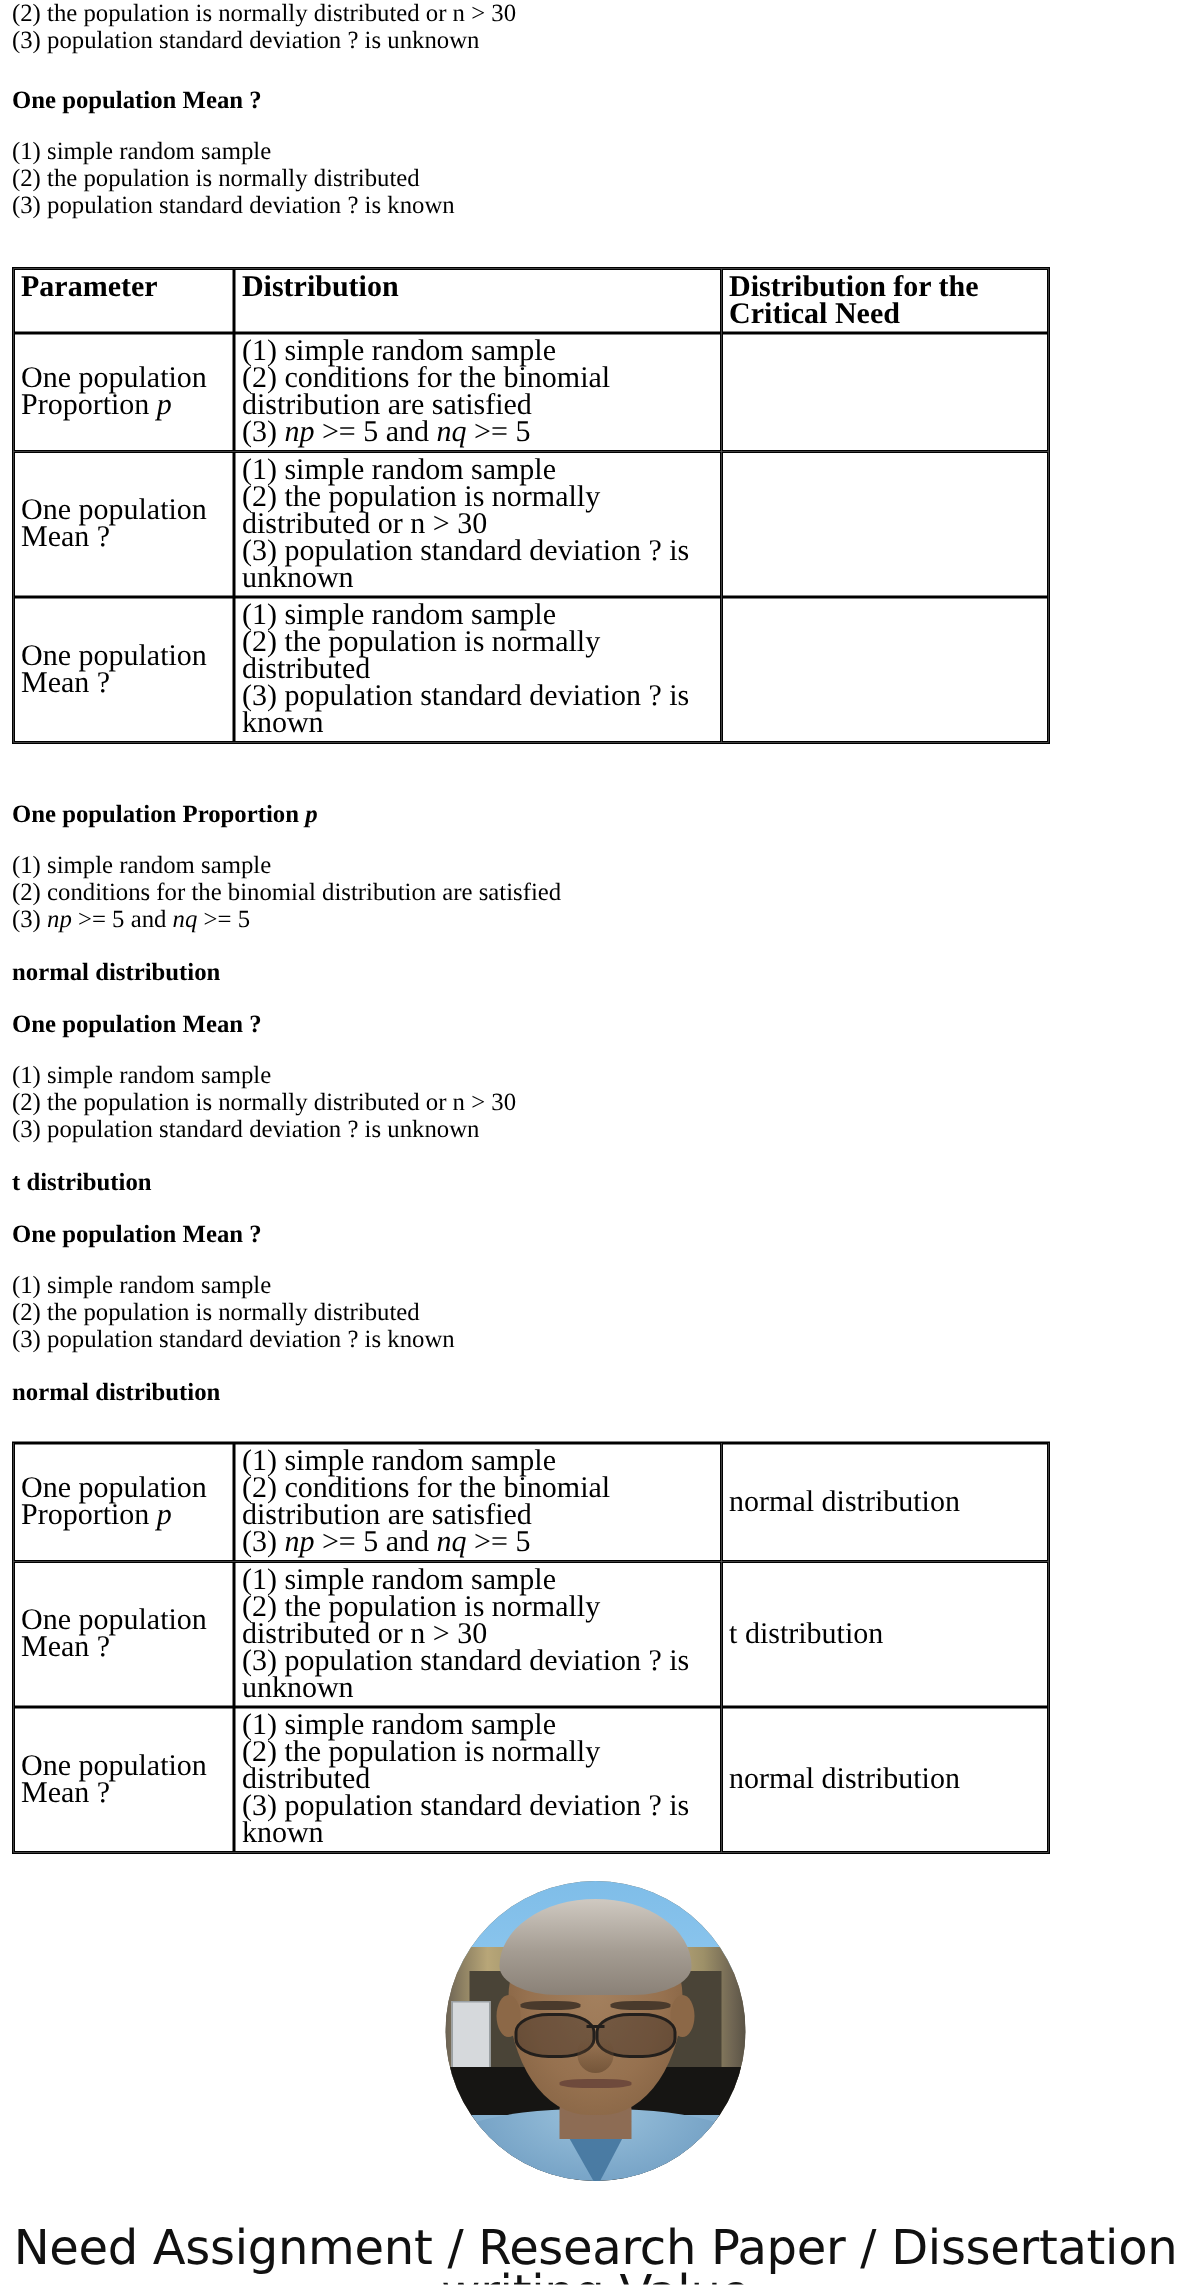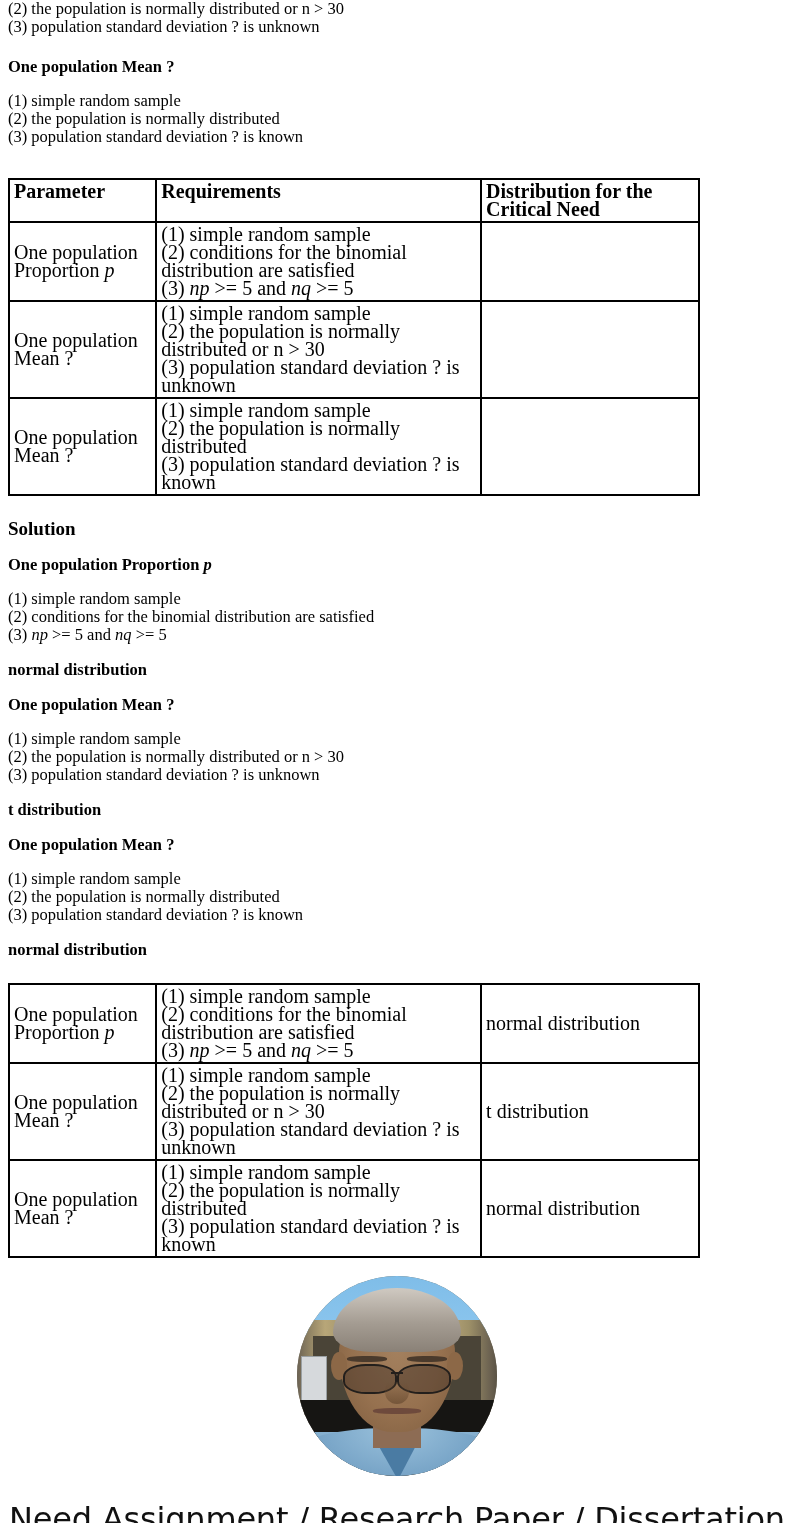--- a/index.html
+++ b/index.html
@@ -243,21 +243,21 @@
   <div class="tbl-wrap">
     <table class="stat-table">
       <colgroup>
         <col class="col-param">
           <col class="col-req">
           <col class="col-dist">
       </colgroup>
       <thead>
         <tr>
           <th class="param-cell">Parameter</th>
-          <th>Requirements</th>
+          <th>Distribution</th>
           <th>Distribution for the Critical Need</th>
         </tr>
       </thead>
       <tbody>
         <tr>
           <td class="param-cell"><span>One population Proportion </span><i class="var">p</i></td>
           <td class="req-cell">
             <span class="rl">(1) simple random sample</span>
             <span class="rl">(2) conditions for the binomial distribution are satisfied</span>
             <span class="rl">(3) <i class="var">np</i> &gt;= 5 and <i class="var">nq</i> &gt;= 5</span>
@@ -281,21 +281,20 @@
             <span class="rl">(3) population standard deviation ? is known</span>
           </td>
           <td class="dist-cell"></td>
         </tr>
       </tbody>
     </table>
   </div>
 
   <div class="gap-lg"></div>
 
-  <div class="sol-title">Solution</div>
 
   <div class="gap-sm"></div>
 
   <div class="heading"><span>One population Proportion </span><i class="var">p</i></div>
   <div class="gap-sm"></div>
   <div class="block">
     <span class="line">(1) simple random sample</span>
     <span class="line">(2) conditions for the binomial distribution are satisfied</span>
     <span class="line">(3) <i class="var">np</i> &gt;= 5 and <i class="var">nq</i> &gt;= 5</span>
   </div>

